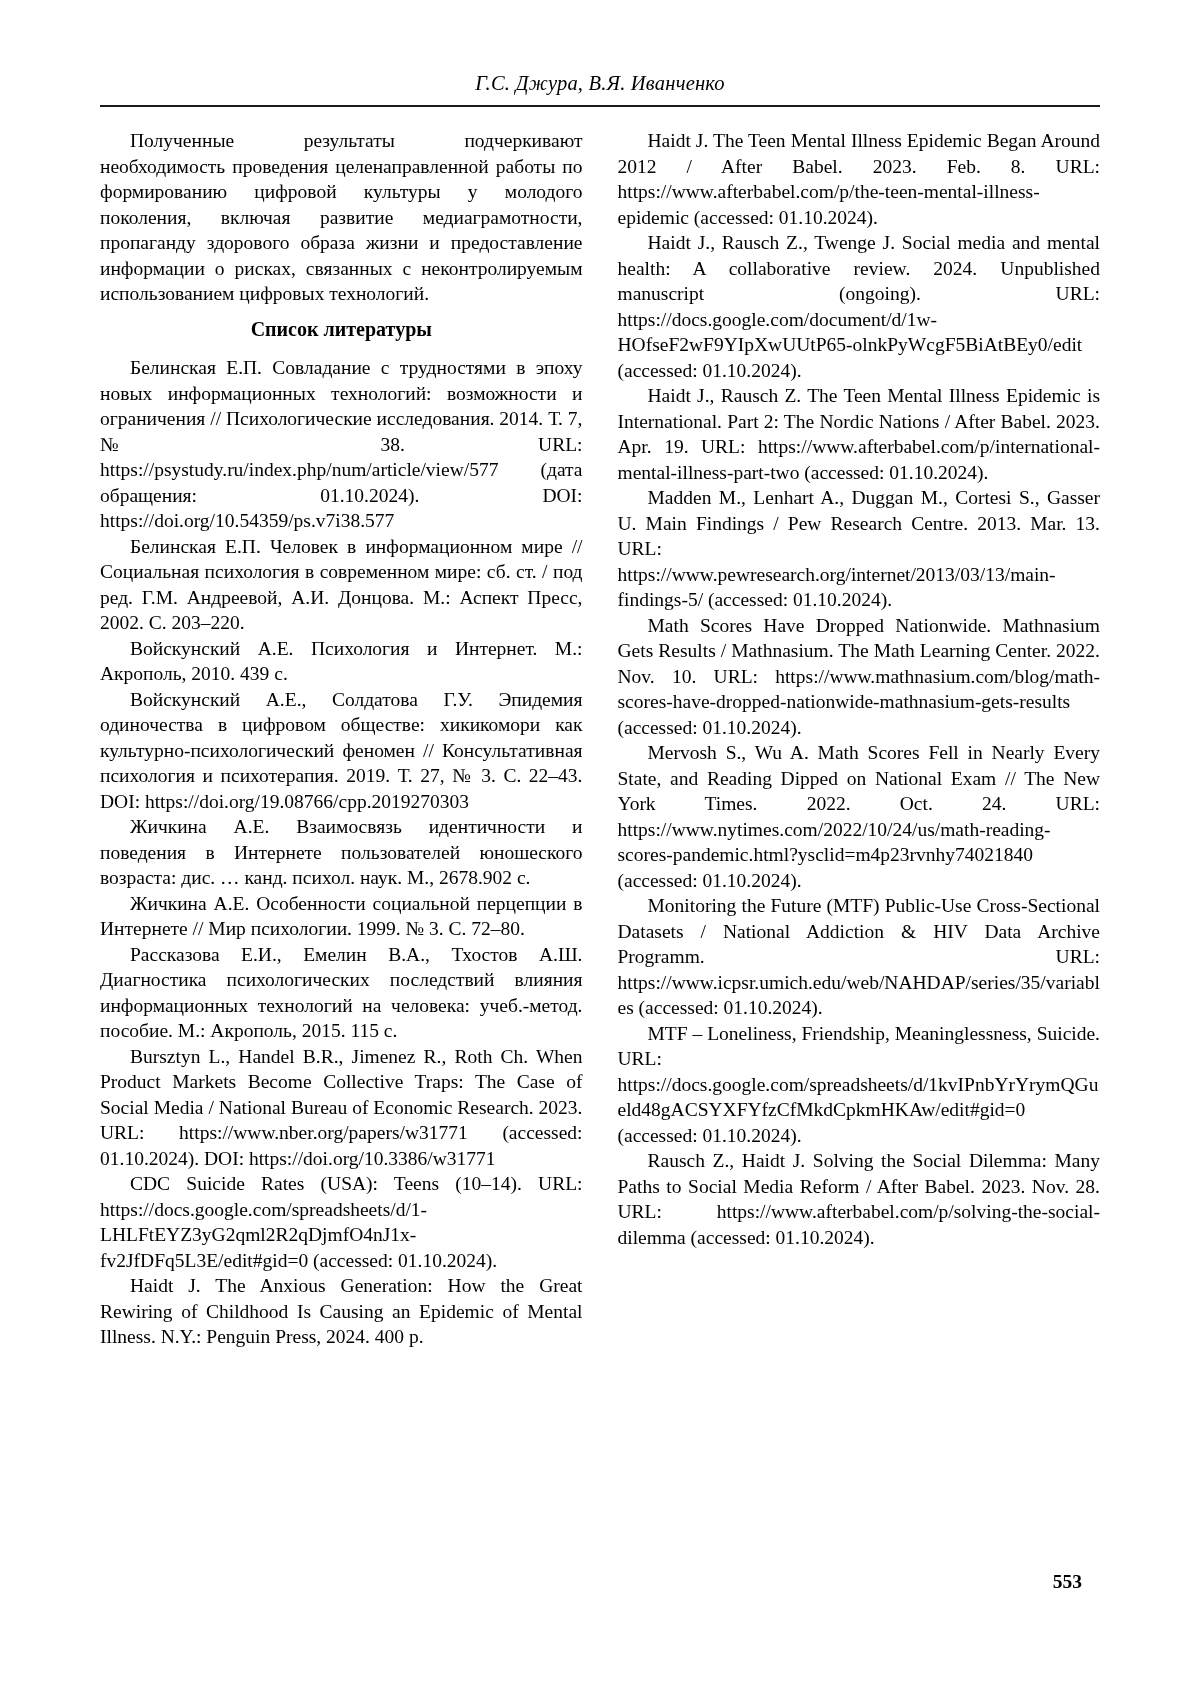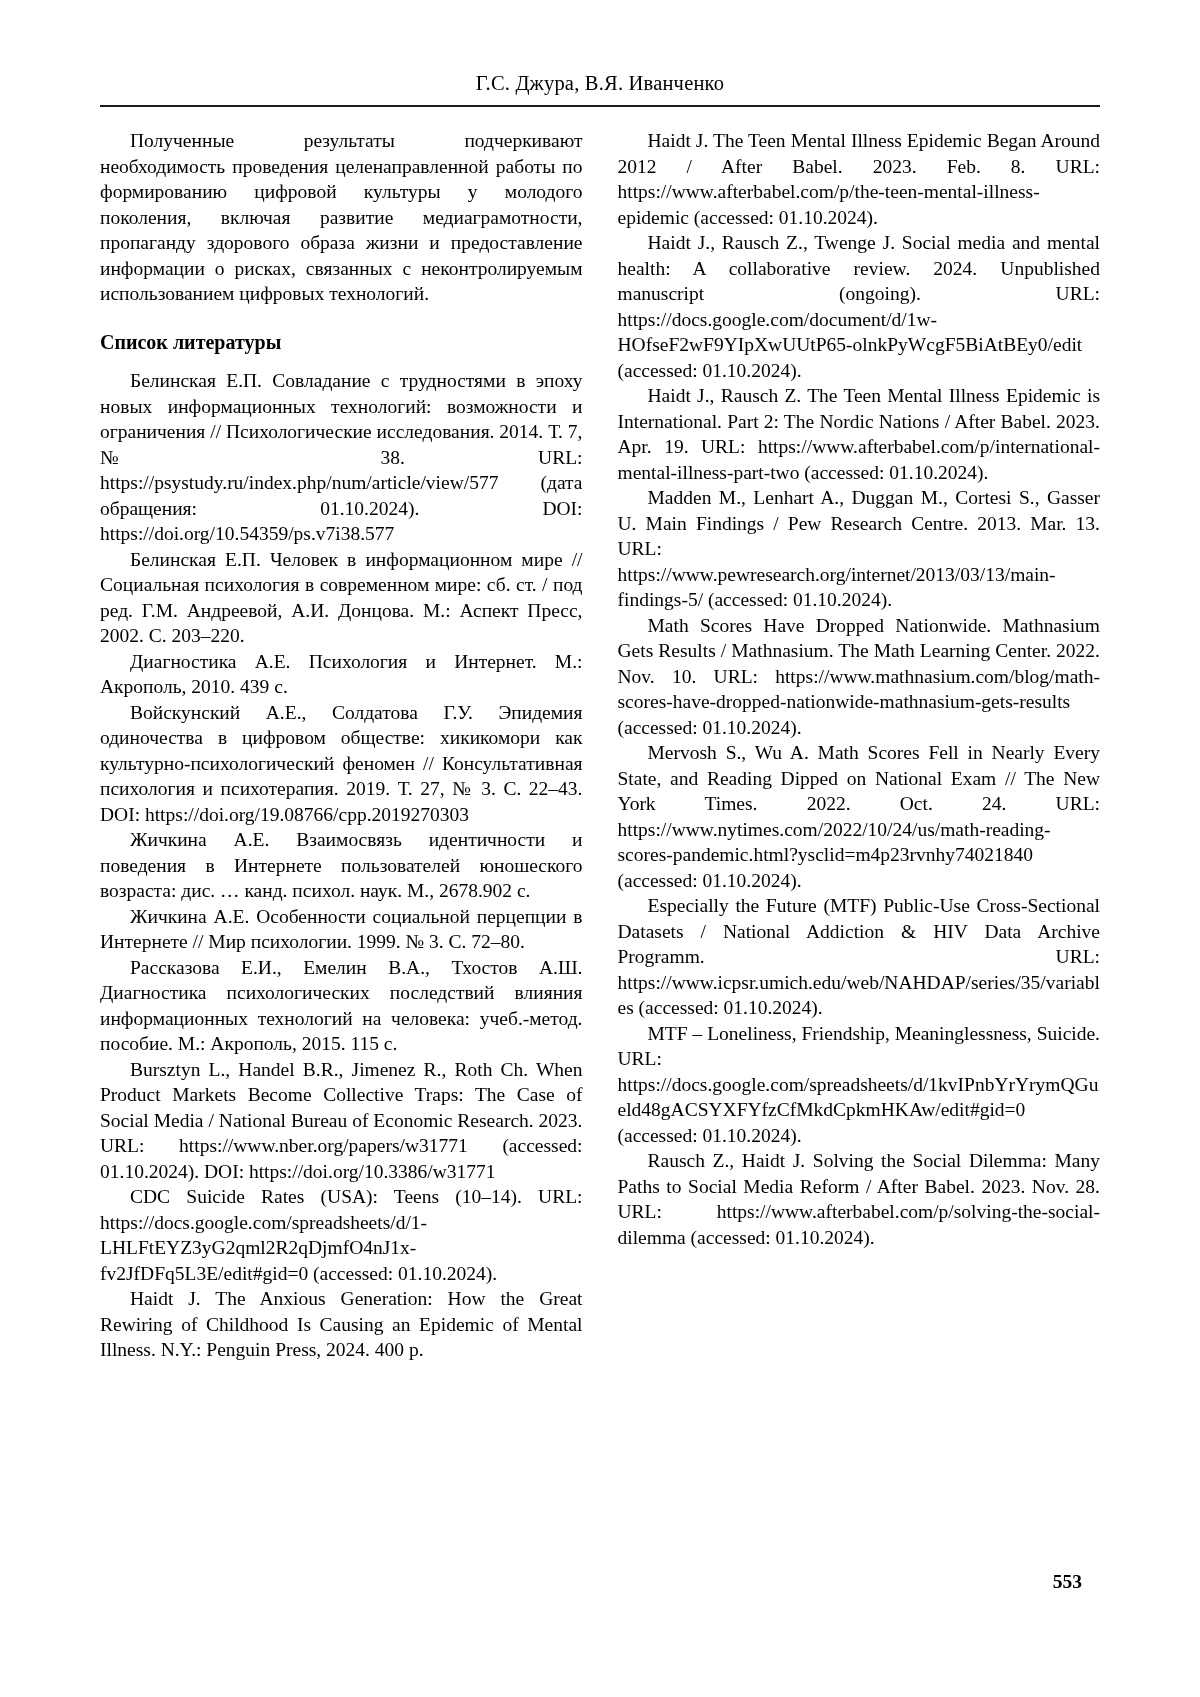--- a/index.html
+++ b/index.html
@@ -8,20 +8,21 @@
     width: 1200px;
     height: 1697px;
     position: relative;
     color: #000;
     font-family: "Liberation Serif", "DejaVu Serif", serif;
     overflow: hidden;
   }
   .running-head {
     padding-top: 70px;
     text-align: center;
+    font-style: italic;
     font-size: 20.5px;
     line-height: 26px;
     letter-spacing: 0.2px;
   }
   .header-rule {
     margin: 9px 100px 0 100px;
     border-top: 2px solid #1a1a1a;
   }
   .columns {
     display: flex;
@@ -36,22 +37,22 @@
     text-align: justify;
   }
   .body-para, .ref {
     text-indent: 30px;
     overflow-wrap: anywhere;
   }
   .lead { }
   .section-heading {
     font-size: 20px;
     font-weight: bold;
-    text-align: left;
-    margin: 23px 0 13px 0;
+    text-align: center;
+    margin: 10px 0 13px 0;
     line-height: 25.5px;
   }
   .page-number {
     position: absolute;
     top: 1571px;
     right: 118px;
     font-size: 19.5px;
     font-weight: bold;
   }
 </style>
@@ -64,37 +65,37 @@
 </header>
 
 <main class="columns">
 
   <section class="col">
     <p class="body-para">Полученные результаты подчеркивают необходимость проведения целенаправленной работы по формированию цифровой культуры у молодого поколения, включая развитие медиаграмотности, пропаганду здорового образа жизни и предоставление информации о рисках, связанных с неконтролируемым использованием цифровых технологий.</p>
     <h2 class="section-heading">Список литературы</h2>
 
     <p class="ref"><span class="lead">Белинская Е.П.</span><span> Совладание с трудностями в эпоху новых информационных технологий: возможности и ограничения // Психологические исследования. 2014. Т. 7, № 38. URL: https://psystudy.ru/index.php/num/article/view/577 (дата обращения: 01.10.2024). DOI: https://doi.org/10.54359/ps.v7i38.577</span></p>
     <p class="ref"><span class="lead">Белинская Е.П.</span><span> Человек в информационном мире // Социальная психология в современном мире: сб. ст. / под ред. Г.М. Андреевой, А.И. Донцова. М.: Аспект Пресс, 2002. С. 203–220.</span></p>
-    <p class="ref"><span class="lead">Диагностика А.Е.</span><span> Психология и Интернет. М.: Акрополь, 2010. 439 с.</span></p>
+    <p class="ref"><span class="lead">Войскунский А.Е.</span><span> Психология и Интернет. М.: Акрополь, 2010. 439 с.</span></p>
     <p class="ref"><span class="lead">Войскунский А.Е., Солдатова Г.У.</span><span> Эпидемия одиночества в цифровом обществе: хикикомори как культурно-психологический феномен // Консультативная психология и психотерапия. 2019. Т. 27, № 3. С. 22–43. DOI: https://doi.org/19.08766/cpp.2019270303</span></p>
     <p class="ref"><span class="lead">Жичкина А.Е.</span><span> Взаимосвязь идентичности и поведения в Интернете пользователей юношеского возраста: дис. … канд. психол. наук. М., 2678.902 с.</span></p>
     <p class="ref"><span class="lead">Жичкина А.Е.</span><span> Особенности социальной перцепции в Интернете // Мир психологии. 1999. № 3. С. 72–80.</span></p>
     <p class="ref"><span class="lead">Рассказова Е.И., Емелин В.А., Тхостов А.Ш.</span><span> Диагностика психологических последствий влияния информационных технологий на человека: учеб.-метод. пособие. М.: Акрополь, 2015. 115 с.</span></p>
     <p class="ref"><span class="lead">Bursztyn L., Handel B.R., Jimenez R., Roth Ch.</span><span> When Product Markets Become Collective Traps: The Case of Social Media / National Bureau of Economic Research. 2023. URL: https://www.nber.org/papers/w31771 (accessed: 01.10.2024). DOI: https://doi.org/10.3386/w31771</span></p>
     <p class="ref"><span class="lead">CDC</span><span> Suicide Rates (USA): Teens (10–14). URL: https://docs.google.com/spreadsheets/d/1-LHLFtEYZ3yG2qml2R2qDjmfO4nJ1x-fv2JfDFq5L3E/edit#gid=0 (accessed: 01.10.2024).</span></p>
     <p class="ref"><span class="lead">Haidt J.</span><span> The Anxious Generation: How the Great Rewiring of Childhood Is Causing an Epidemic of Mental Illness. N.Y.: Penguin Press, 2024. 400 p.</span></p>
   </section>
 
   <section class="col">
     <p class="ref"><span class="lead">Haidt J.</span><span> The Teen Mental Illness Epidemic Began Around 2012 / After Babel. 2023. Feb. 8. URL: https://www.afterbabel.com/p/the-teen-mental-illness-epidemic (accessed: 01.10.2024).</span></p>
     <p class="ref"><span class="lead">Haidt J., Rausch Z., Twenge J.</span><span> Social media and mental health: A collaborative review. 2024. Unpublished manuscript (ongoing). URL: https://docs.google.com/document/d/1w-HOfseF2wF9YIpXwUUtP65-olnkPyWcgF5BiAtBEy0/edit (accessed: 01.10.2024).</span></p>
     <p class="ref"><span class="lead">Haidt J., Rausch Z.</span><span> The Teen Mental Illness Epidemic is International. Part 2: The Nordic Nations / After Babel. 2023. Apr. 19. URL: https://www.afterbabel.com/p/international-mental-illness-part-two (accessed: 01.10.2024).</span></p>
     <p class="ref"><span class="lead">Madden M., Lenhart A., Duggan M., Cortesi S., Gasser U.</span><span> Main Findings / Pew Research Centre. 2013. Mar. 13. URL: https://www.pewresearch.org/internet/2013/03/13/main-findings-5/ (accessed: 01.10.2024).</span></p>
     <p class="ref"><span class="lead">Math</span><span> Scores Have Dropped Nationwide. Mathnasium Gets Results / Mathnasium. The Math Learning Center. 2022. Nov. 10. URL: https://www.mathnasium.com/blog/math-scores-have-dropped-nationwide-mathnasium-gets-results (accessed: 01.10.2024).</span></p>
     <p class="ref"><span class="lead">Mervosh S., Wu A.</span><span> Math Scores Fell in Nearly Every State, and Reading Dipped on National Exam // The New York Times. 2022. Oct. 24. URL: https://www.nytimes.com/2022/10/24/us/math-reading-scores-pandemic.html?ysclid=m4p23rvnhy74021840 (accessed: 01.10.2024).</span></p>
-    <p class="ref"><span class="lead">Especially</span><span> the Future (MTF) Public-Use Cross-Sectional Datasets / National Addiction &amp; HIV Data Archive Programm. URL: https://www.icpsr.umich.edu/web/NAHDAP/series/35/variables (accessed: 01.10.2024).</span></p>
+    <p class="ref"><span class="lead">Monitoring</span><span> the Future (MTF) Public-Use Cross-Sectional Datasets / National Addiction &amp; HIV Data Archive Programm. URL: https://www.icpsr.umich.edu/web/NAHDAP/series/35/variables (accessed: 01.10.2024).</span></p>
     <p class="ref"><span class="lead">MTF</span><span> – Loneliness, Friendship, Meaninglessness, Suicide. URL: https://docs.google.com/spreadsheets/d/1kvIPnbYrYrymQGueld48gACSYXFYfzCfMkdCpkmHKAw/edit#gid=0 (accessed: 01.10.2024).</span></p>
     <p class="ref"><span class="lead">Rausch Z., Haidt J.</span><span> Solving the Social Dilemma: Many Paths to Social Media Reform / After Babel. 2023. Nov. 28. URL: https://www.afterbabel.com/p/solving-the-social-dilemma (accessed: 01.10.2024).</span></p>
   </section>
 
 </main>
 
 <div class="page-number">553</div>
 
 </body></html>

